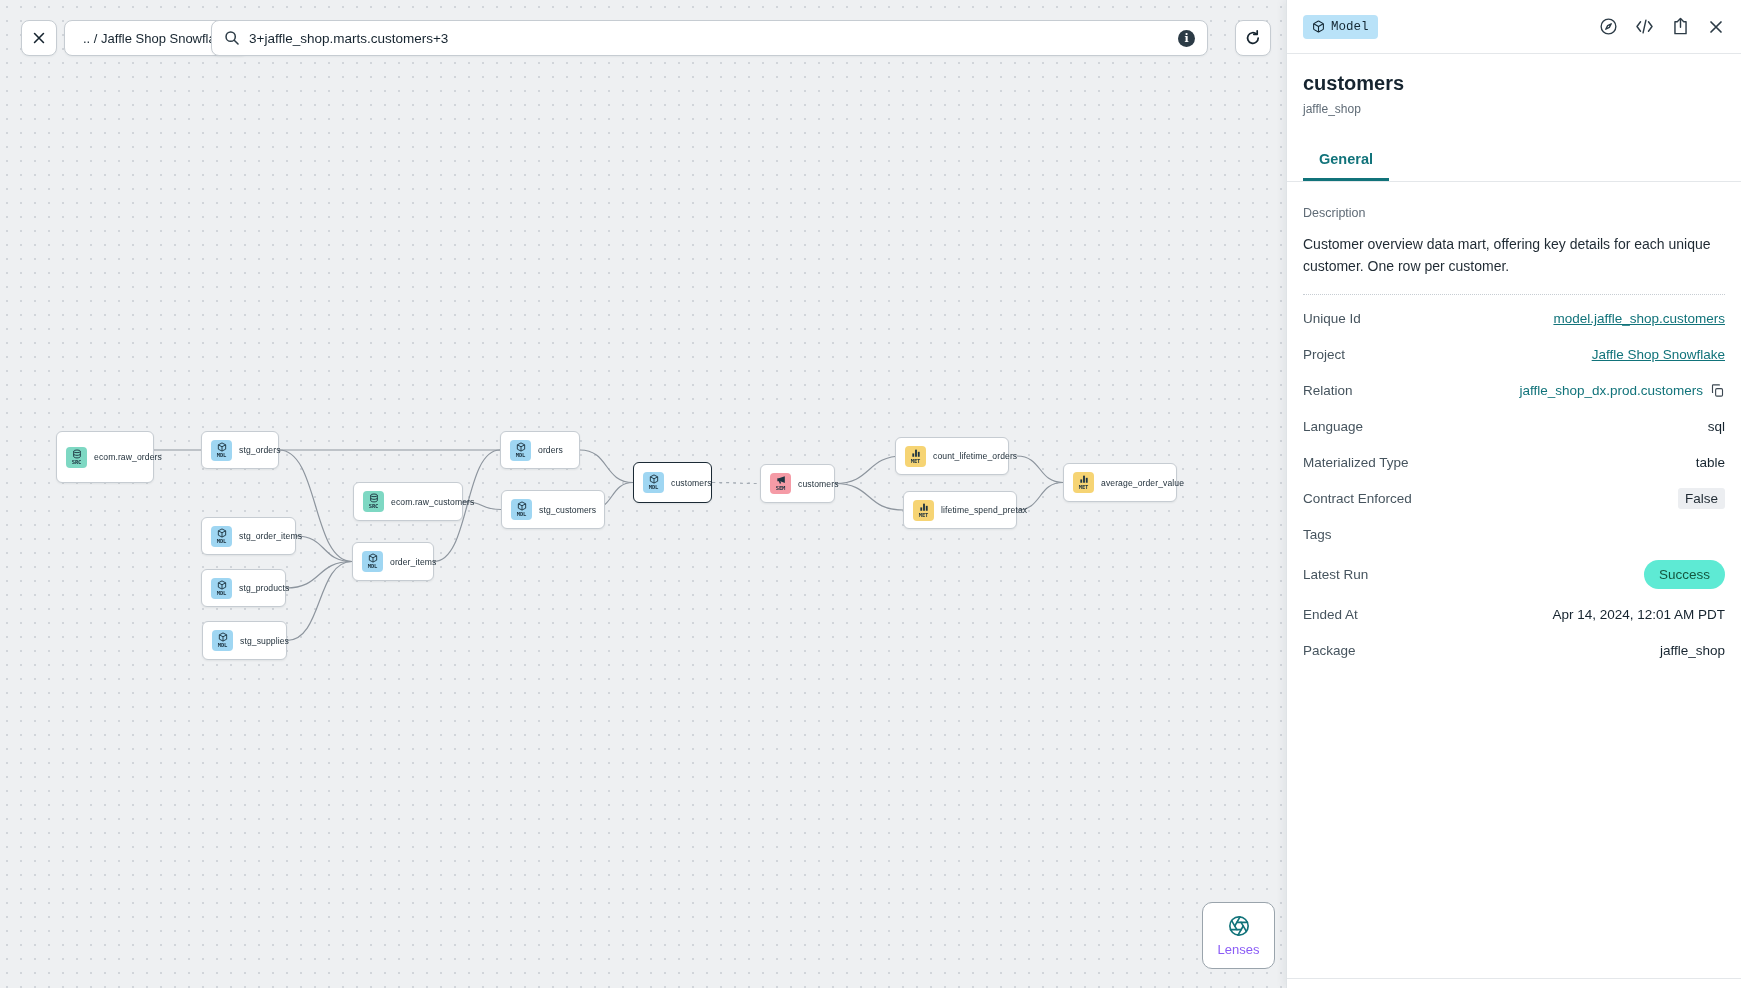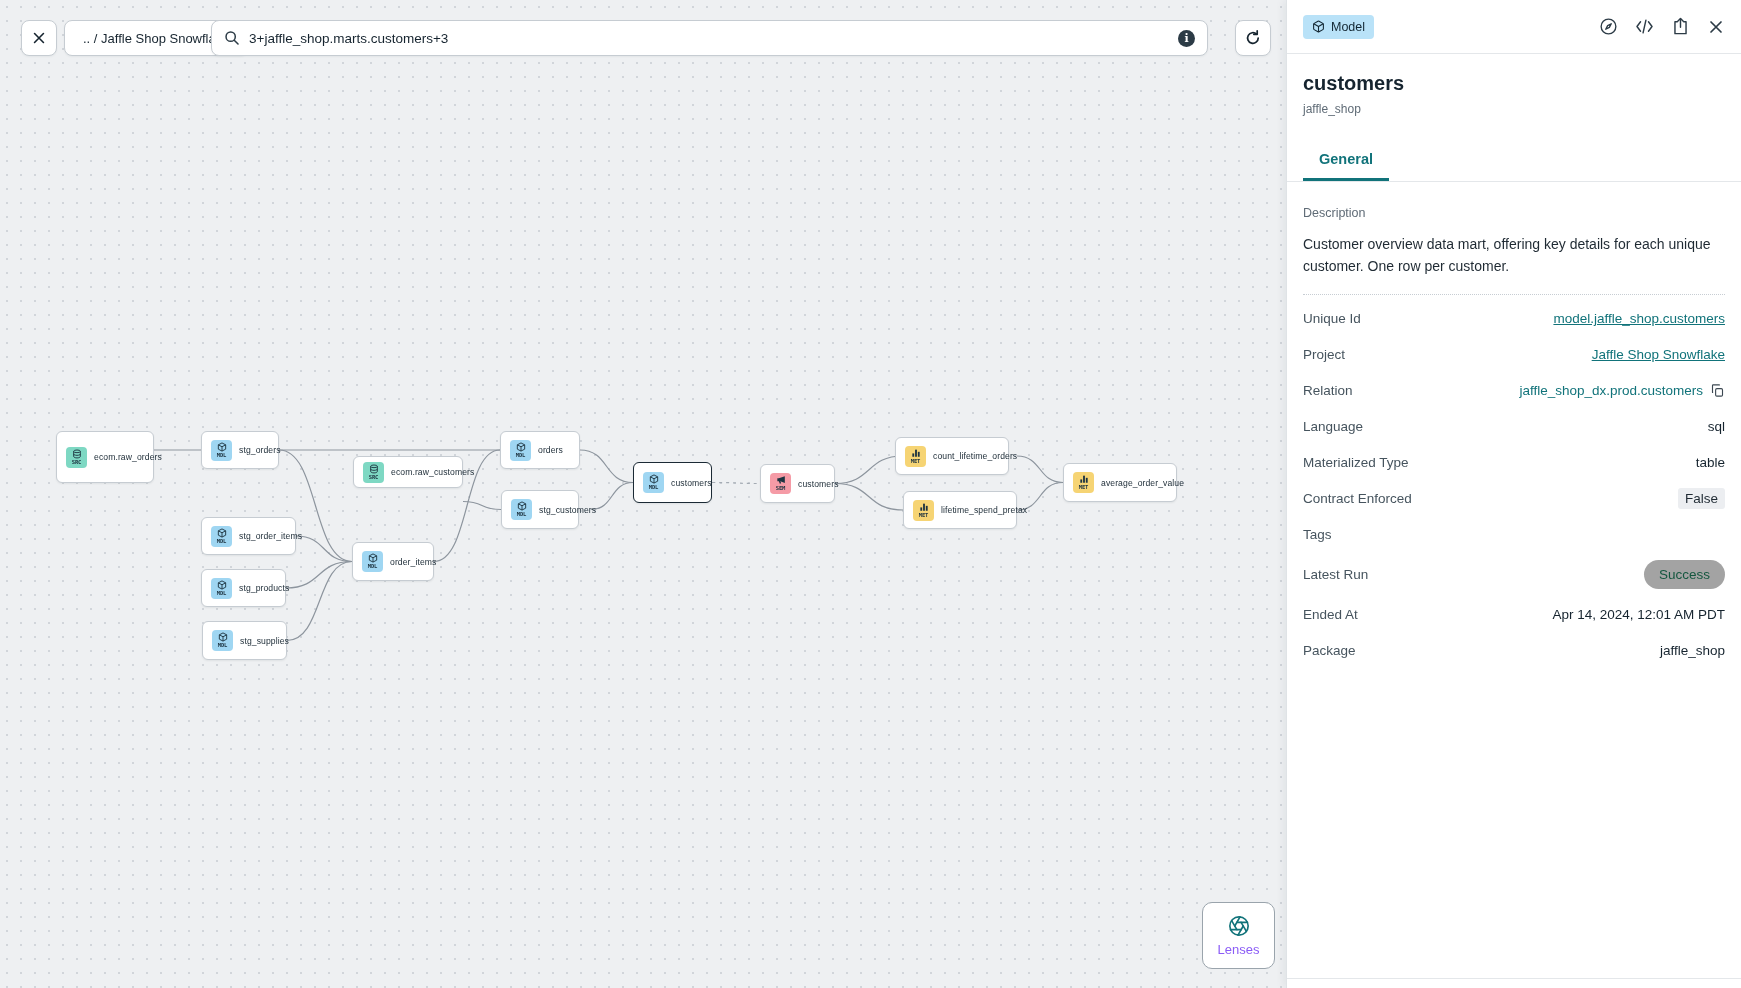--- a/index.html
+++ b/index.html
@@ -71,21 +71,21 @@
     position:absolute; left:1286px; top:0; width:455px; height:988px; background:#fff;
     border-left:1px solid #dfe3e6; box-shadow:-3px 0 8px rgba(22,36,47,.06);
     display:flex; flex-direction:column;
   }
   .panel-header {
     height:54px; flex:0 0 auto; display:flex; align-items:center;
     padding:0 16px; border-bottom:1px solid #e4e7ea;
   }
   .badge-model {
     background:#b9e2f8; color:#132733; border-radius:4px; padding:5px 9px;
-    font-family:Liberation Sans, sans-serif; font-size:12.5px;
+    font-family:Liberation Mono, monospace; font-size:12.5px;
     display:flex; align-items:center; gap:6px;
   }
   .hdr-icons { margin-left:auto; display:flex; align-items:center; gap:17px; color:#2c3b46; }
   .hdr-icons .ic { cursor:pointer; display:flex; }
 
   .panel-title-wrap { padding:18px 16px 2px; }
   .panel-title { font-size:20px; font-weight:bold; color:#16242f; }
   .panel-subtitle { font-size:12px; color:#5f6b76; margin-top:7px; }
 
   .tabs { margin-top:24px; border-bottom:1px solid #e4e7ea; padding-left:16px; }
@@ -100,21 +100,21 @@
   .dotted-divider { border-top:1.5px dotted #c7cdd3; margin:16px 0 6px; }
 
   .field-row { display:flex; align-items:center; justify-content:space-between; min-height:36px; }
   .field-label { font-size:13.5px; color:#46545e; }
   .field-value { font-size:13.5px; color:#16242f; display:flex; align-items:center; gap:7px; }
   .field-value.link a { color:#11737a; text-decoration:underline; cursor:pointer; font-size:13.5px; }
   .field-value.teal-copy { color:#11737a; }
   .copy-ic { cursor:pointer; color:#3c4852; display:flex; }
   .val-badge-gray { background:#eceef1; padding:3px 7px; border-radius:3px; color:#1f2a33; }
   .val-badge-green {
-    background:#a3a3a3; color:#14573f; padding:7px 15px; border-radius:999px; font-size:13.5px;
+    background:#5eead4; color:#14573f; padding:7px 15px; border-radius:999px; font-size:13.5px;
   }
   .panel-footer { flex:0 0 auto; height:10px; border-top:1px solid #e4e7ea; }
 </style>
 </head>
 <body>
 
 <div class="canvas">
   <svg class="edges" width="1286" height="988" id="edge-layer">
       <path d="M154,450 C179.85,450 175.15,450 201,450" class="edge"></path>
       <path d="M279,450 C400.55,450 378.45,450 500,450" class="edge"></path>
@@ -177,21 +177,21 @@
       <div class="node" style="left: 202px; top: 621px; width: 85px; height: 39px;">
         <div class="node-icon" style="background: rgb(159, 214, 242);">
           <svg width="10" height="10" viewBox="0 0 12 12" fill="none" stroke="#1d3340" stroke-width="1.1" stroke-linejoin="round">
             <path d="M6 1.1 10.4 3.4v5.2L6 10.9 1.6 8.6V3.4Z"></path>
             <path d="M1.6 3.4 6 5.7l4.4-2.3M6 5.7v5.2"></path>
           </svg>
           <span class="tcode">MDL</span>
         </div>
         <span class="node-label">stg_supplies</span>
       </div>
-      <div class="node" style="left: 353px; top: 456px; width: 110px; height: 32px;">
+      <div class="node" style="left: 353px; top: 482px; width: 110px; height: 39px;">
         <div class="node-icon" style="background: rgb(126, 216, 195);">
           <svg width="10" height="10" viewBox="0 0 12 12" fill="none" stroke="#1d3340" stroke-width="1.1">
             <ellipse cx="6" cy="2.8" rx="4" ry="1.6"></ellipse>
             <path d="M2 2.8v6.2c0 .9 1.8 1.7 4 1.7s4-.8 4-1.7V2.8"></path>
             <path d="M2 6c0 .9 1.8 1.6 4 1.6S10 6.9 10 6"></path>
           </svg>
           <span class="tcode">SRC</span>
         </div>
         <span class="node-label">ecom.raw_customers</span>
       </div>
@@ -208,21 +208,21 @@
       <div class="node" style="left: 500px; top: 431px; width: 80px; height: 38px;">
         <div class="node-icon" style="background: rgb(159, 214, 242);">
           <svg width="10" height="10" viewBox="0 0 12 12" fill="none" stroke="#1d3340" stroke-width="1.1" stroke-linejoin="round">
             <path d="M6 1.1 10.4 3.4v5.2L6 10.9 1.6 8.6V3.4Z"></path>
             <path d="M1.6 3.4 6 5.7l4.4-2.3M6 5.7v5.2"></path>
           </svg>
           <span class="tcode">MDL</span>
         </div>
         <span class="node-label">orders</span>
       </div>
-      <div class="node" style="left: 501px; top: 490px; width: 78px; height: 39px;">
+      <div class="node" style="left: 501px; top: 490px; width: 104px; height: 39px;">
         <div class="node-icon" style="background: rgb(159, 214, 242);">
           <svg width="10" height="10" viewBox="0 0 12 12" fill="none" stroke="#1d3340" stroke-width="1.1" stroke-linejoin="round">
             <path d="M6 1.1 10.4 3.4v5.2L6 10.9 1.6 8.6V3.4Z"></path>
             <path d="M1.6 3.4 6 5.7l4.4-2.3M6 5.7v5.2"></path>
           </svg>
           <span class="tcode">MDL</span>
         </div>
         <span class="node-label">stg_customers</span>
       </div>
       <div class="node selected" style="left: 633px; top: 462px; width: 79px; height: 41px;">

